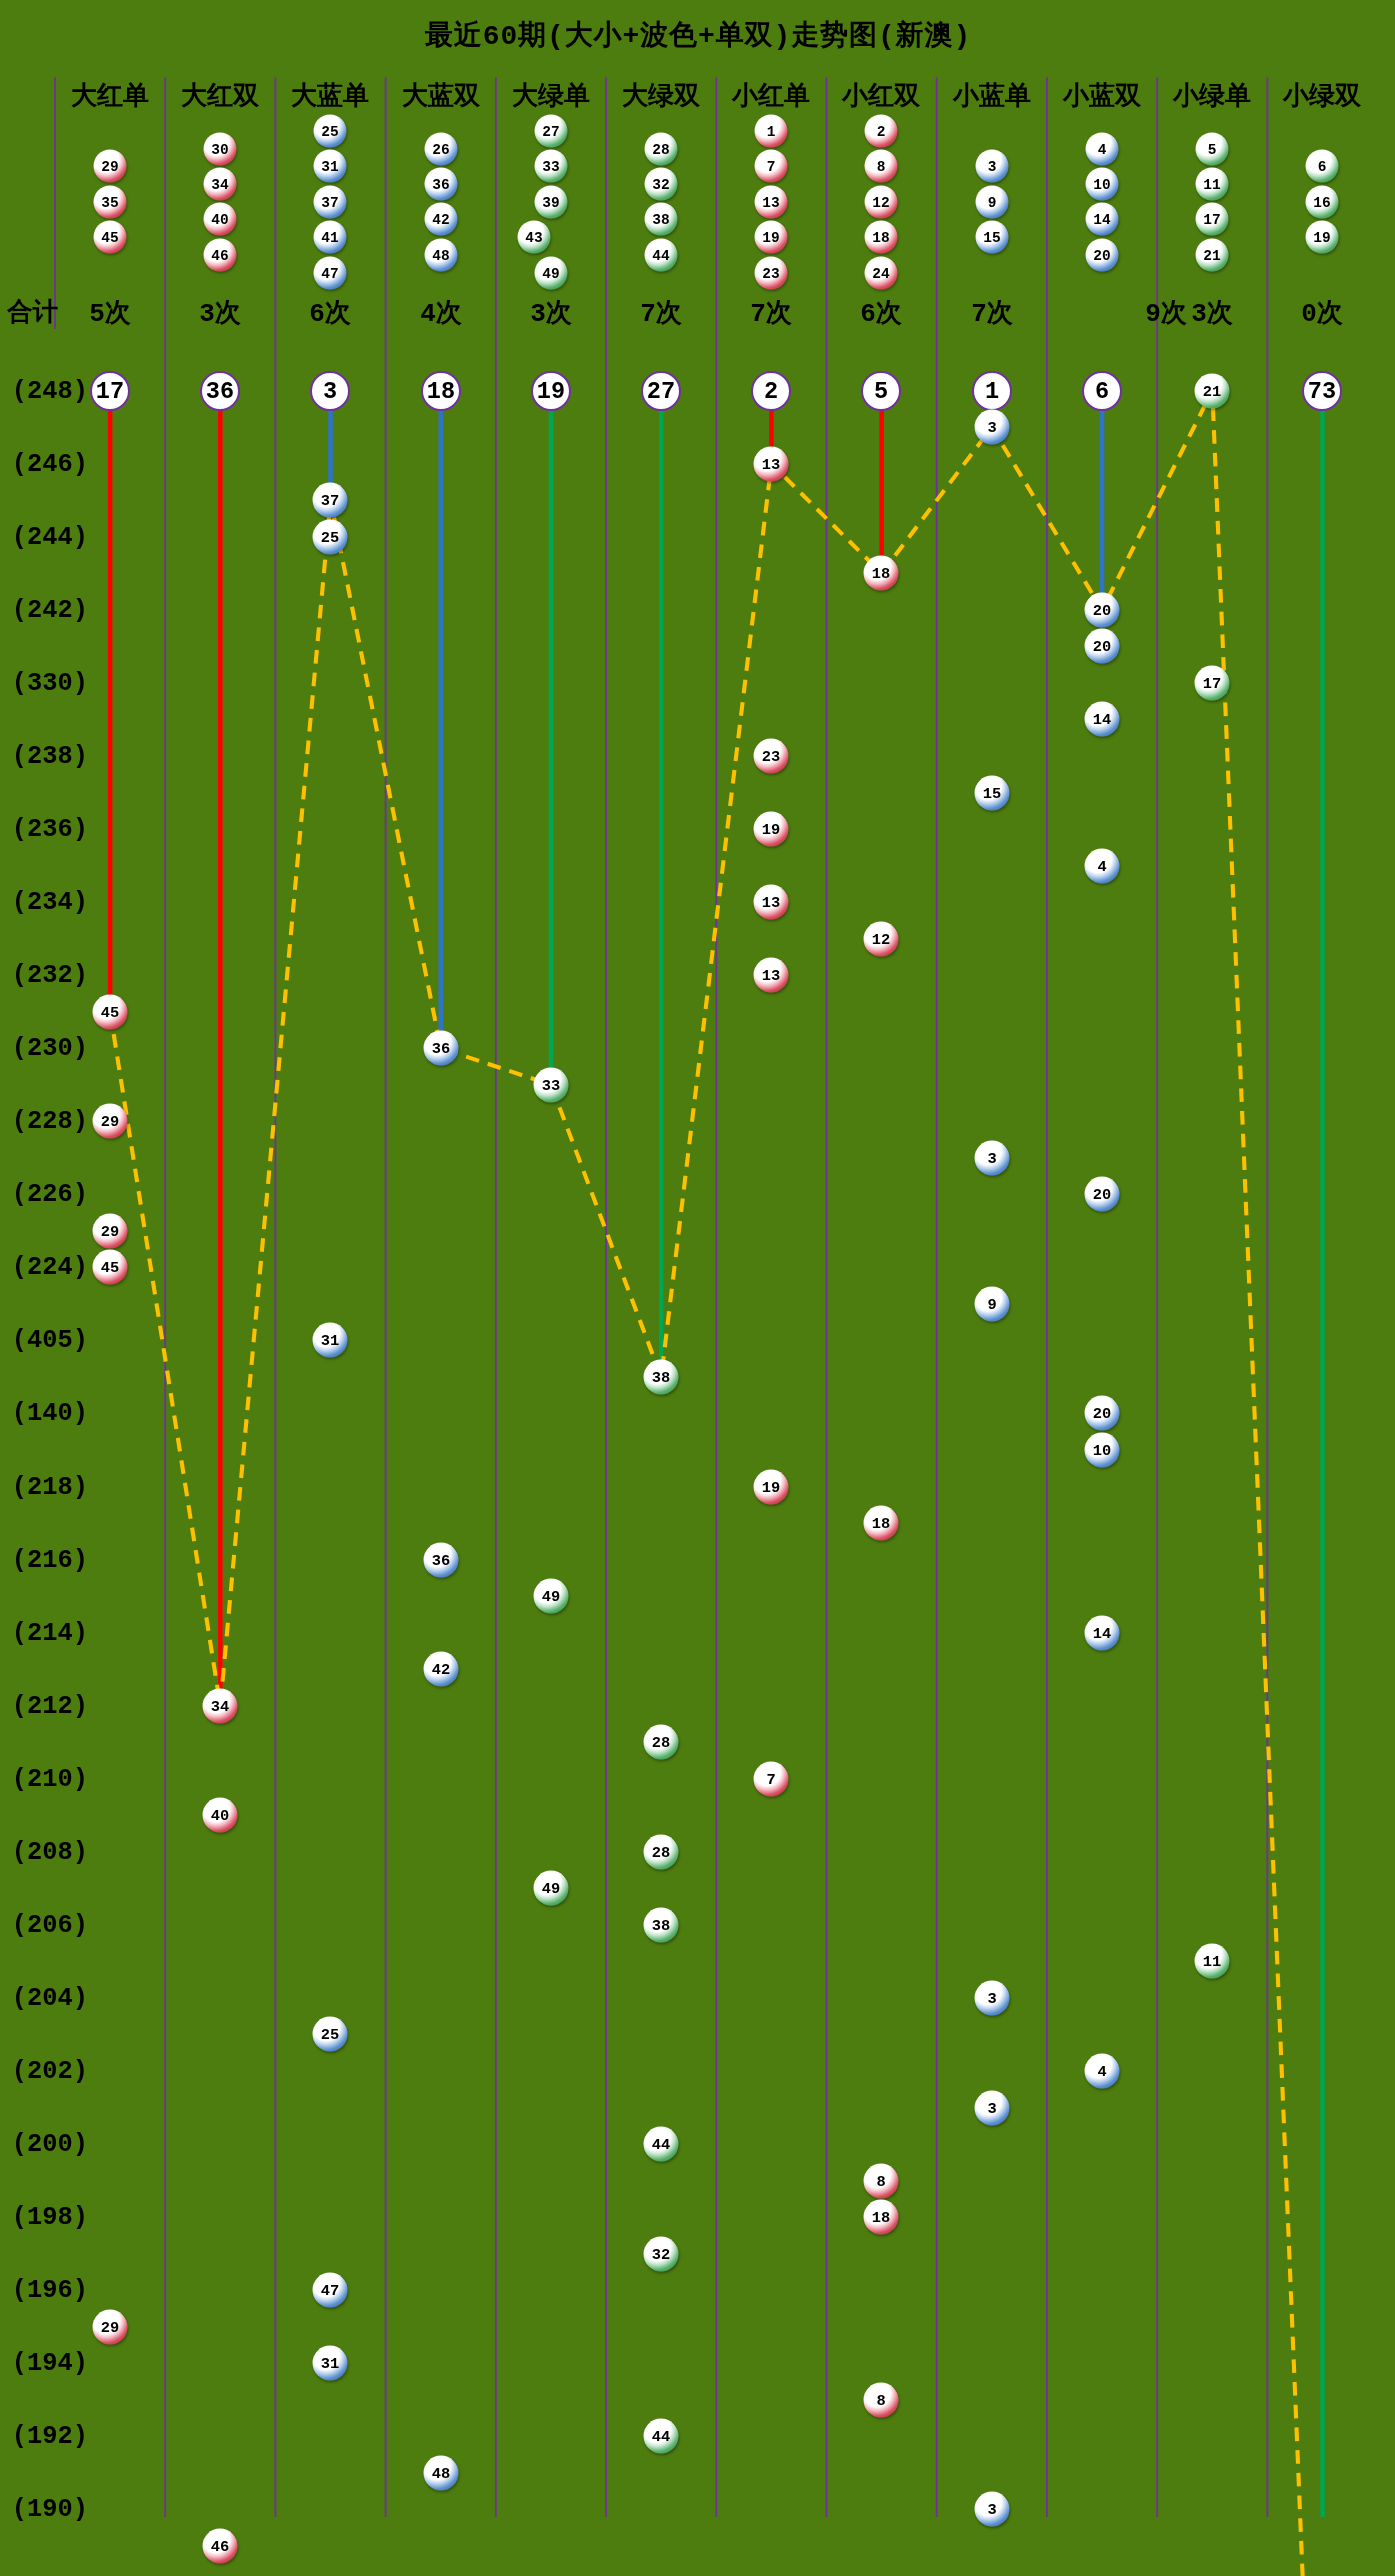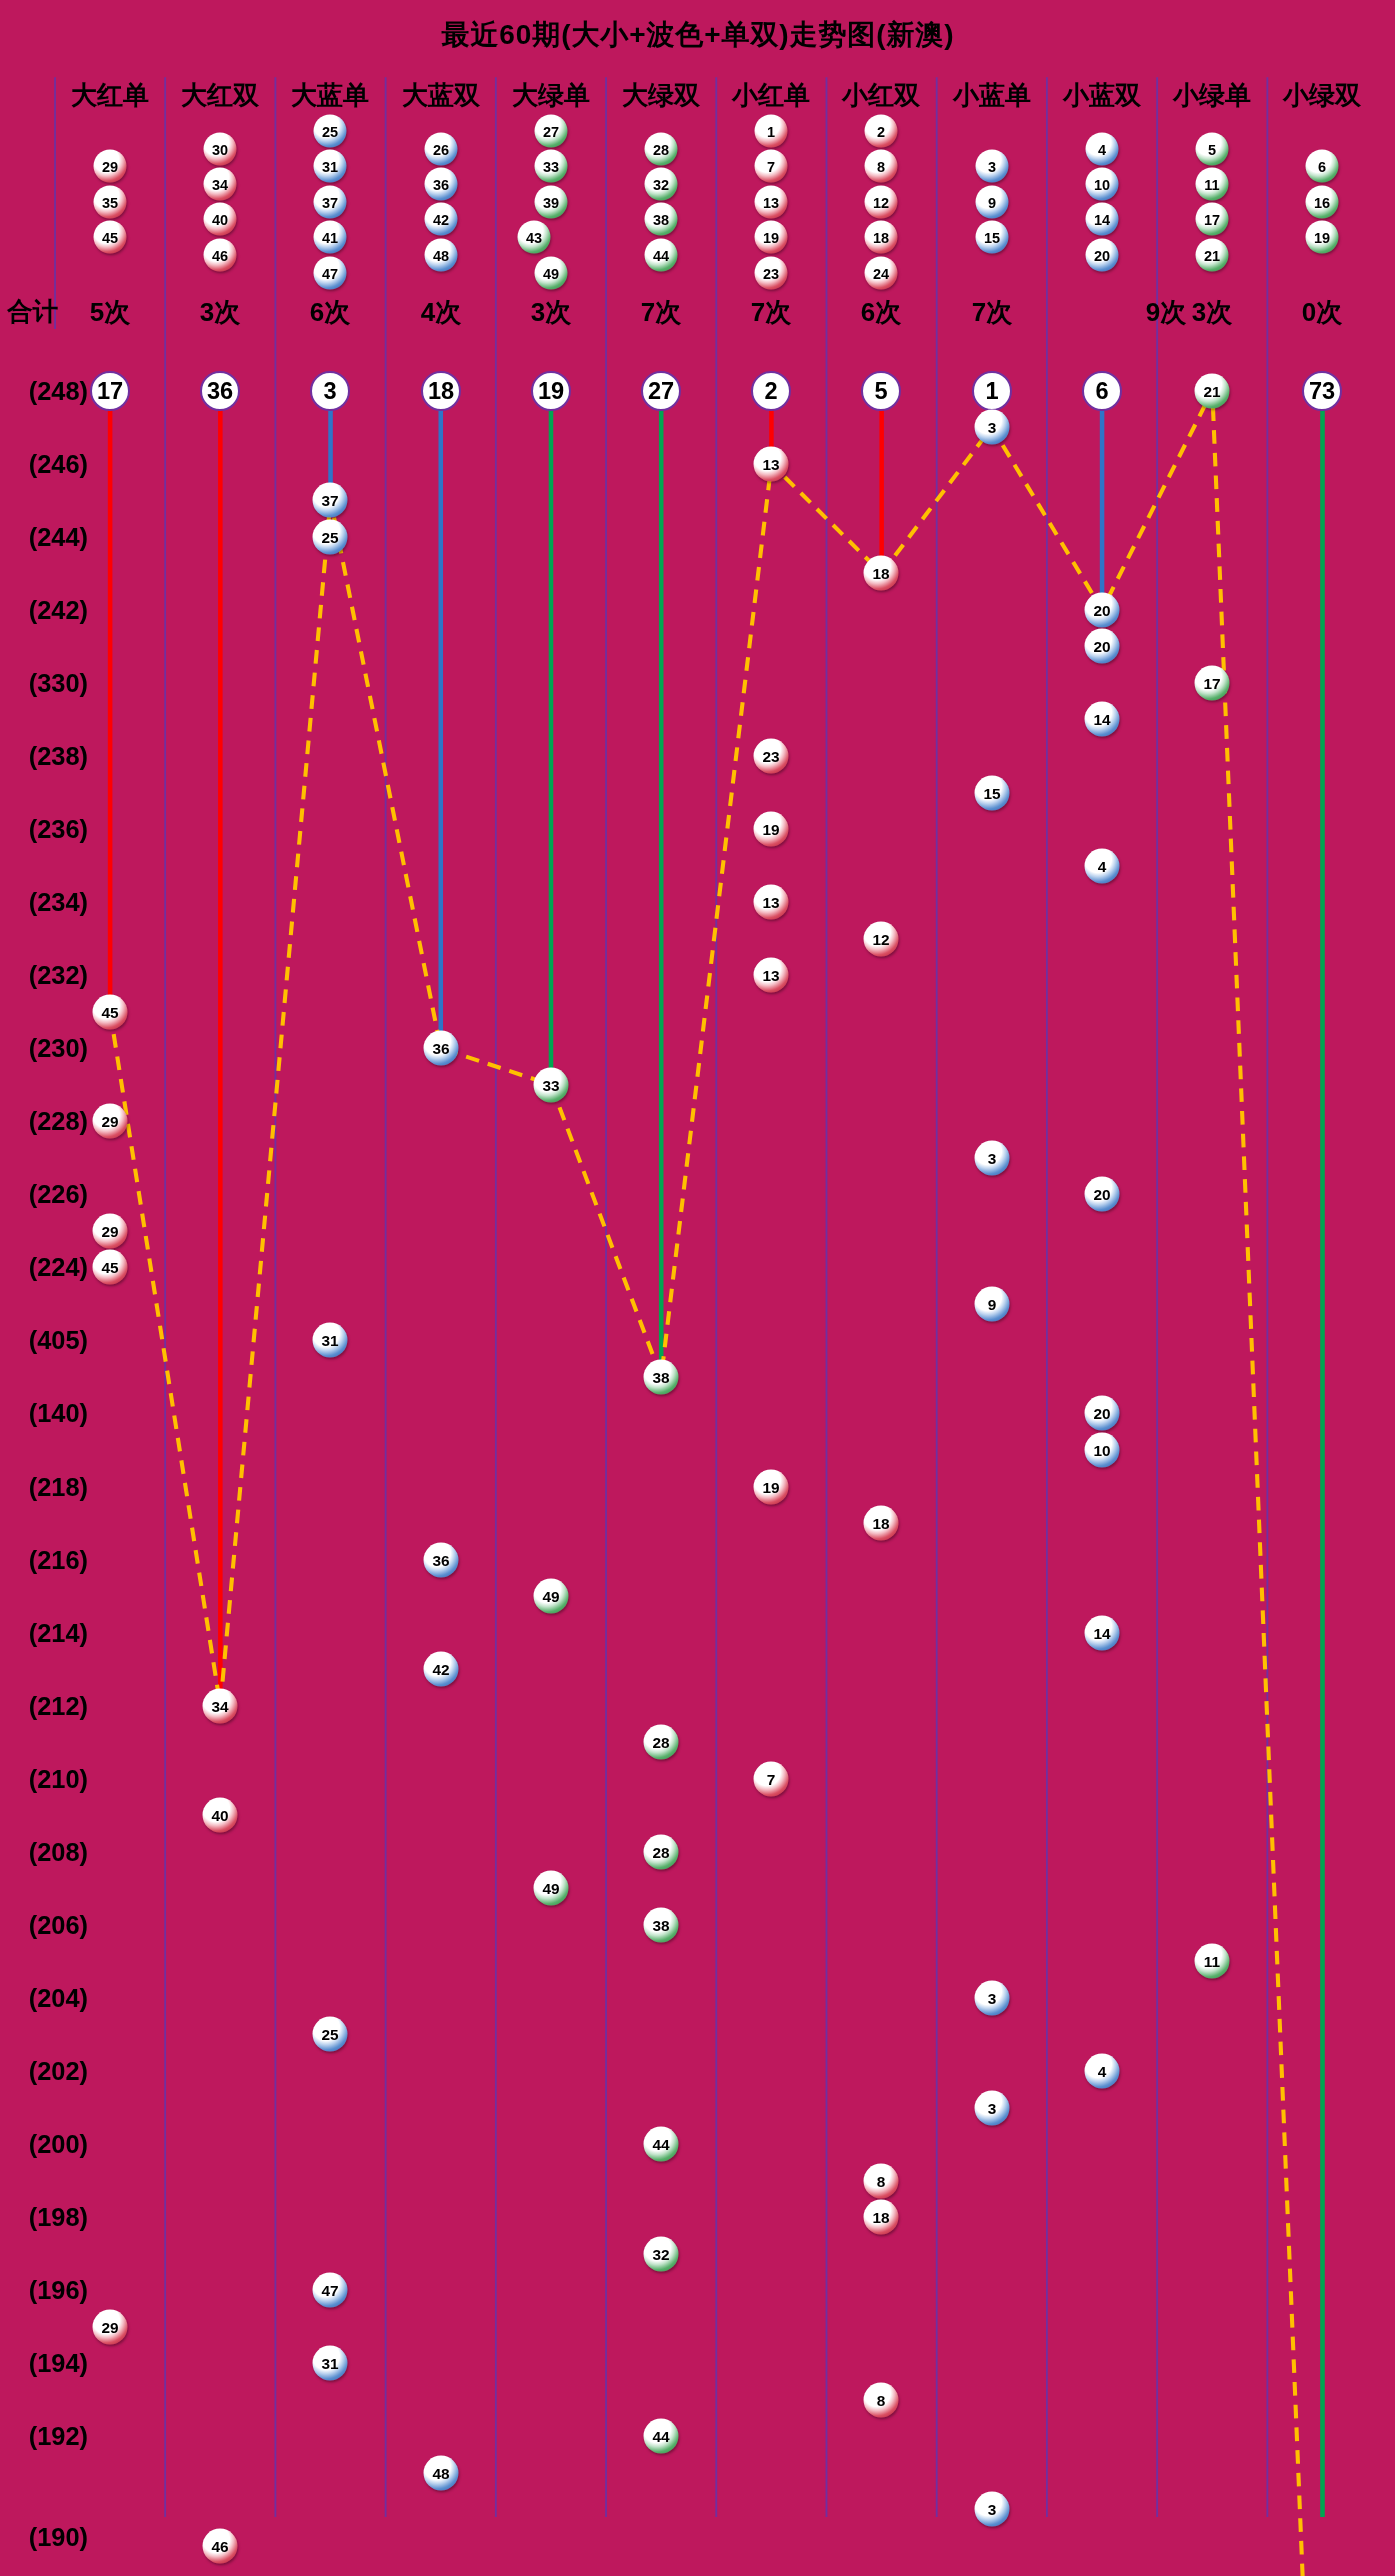--- a/index.html
+++ b/index.html
@@ -1,18 +1,18 @@
 <!DOCTYPE html>
 <html style="font-size:14.5px"><head>
 <meta charset="utf-8">
 <style>
   html,body{margin:0;padding:0;background:#fff;}
   #canvas{
-    position:relative;width:1396px;height:2576px;background:#be185d;
-    font-family:Liberation Sans, sans-serif;overflow:hidden;
+    position:relative;width:1396px;height:2576px;background:#4d7c0f;
+    font-family:Liberation Mono, monospace;overflow:hidden;
   }
   #gridsvg{position:absolute;left:0;top:0;}
   .page-title{
     position:absolute;top:16.4px;left:0;width:100%;text-align:center;
     font-size:28px;font-weight:bold;color:#000;letter-spacing:0.9px;
   }
   .col-header{
     position:absolute;transform:translate(-50%,-50%);
     font-size:26px;font-weight:bold;color:#000;white-space:nowrap;
   }
@@ -102,21 +102,21 @@
       <div class="row-label" style="left: 0px; top: 1779px;">(210)</div>
       <div class="row-label" style="left: 0px; top: 1852px;">(208)</div>
       <div class="row-label" style="left: 0px; top: 1925px;">(206)</div>
       <div class="row-label" style="left: 0px; top: 1998px;">(204)</div>
       <div class="row-label" style="left: 0px; top: 2071px;">(202)</div>
       <div class="row-label" style="left: 0px; top: 2144px;">(200)</div>
       <div class="row-label" style="left: 0px; top: 2217px;">(198)</div>
       <div class="row-label" style="left: 0px; top: 2290px;">(196)</div>
       <div class="row-label" style="left: 0px; top: 2363px;">(194)</div>
       <div class="row-label" style="left: 0px; top: 2436px;">(192)</div>
-      <div class="row-label" style="left: 0px; top: 2509px; margin-top: 28px;">(190)</div>
+      <div class="row-label" style="left: 0px; top: 2509px;">(190)</div>
       <div class="col-header" style="left: 110px; top: 95px;">大红单</div>
       <div class="ball legend-ball red" style="left: 110px; top: 166px;">29</div>
       <div class="ball legend-ball red" style="left: 110px; top: 202px;">35</div>
       <div class="ball legend-ball red" style="left: 110px; top: 237px;">45</div>
       <div class="total-cell" style="left: 110px; top: 312px;">5次</div>
       <div class="miss-circle" style="left: 110px; top: 391px;">17</div>
       <div class="ball chart-ball red" style="left: 110px; top: 1012px;">45</div>
       <div class="ball chart-ball red" style="left: 110px; top: 1121px;">29</div>
       <div class="ball chart-ball red" style="left: 110px; top: 1231px;">29</div>
       <div class="ball chart-ball red" style="left: 110px; top: 1267px;">45</div>

